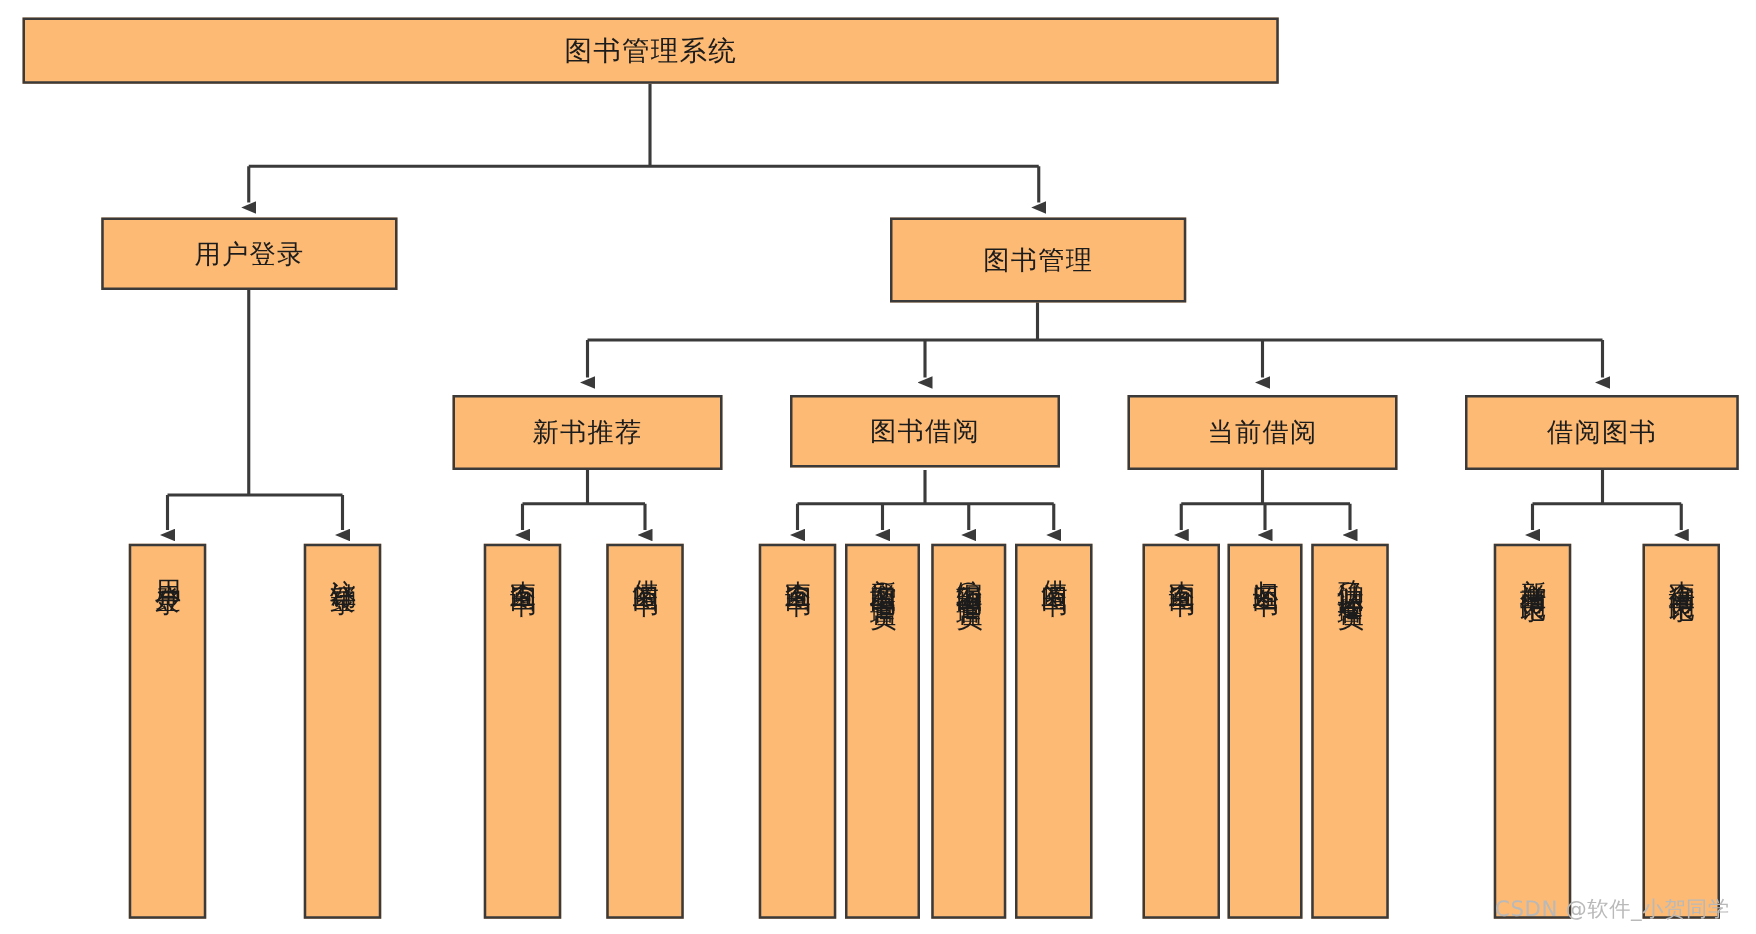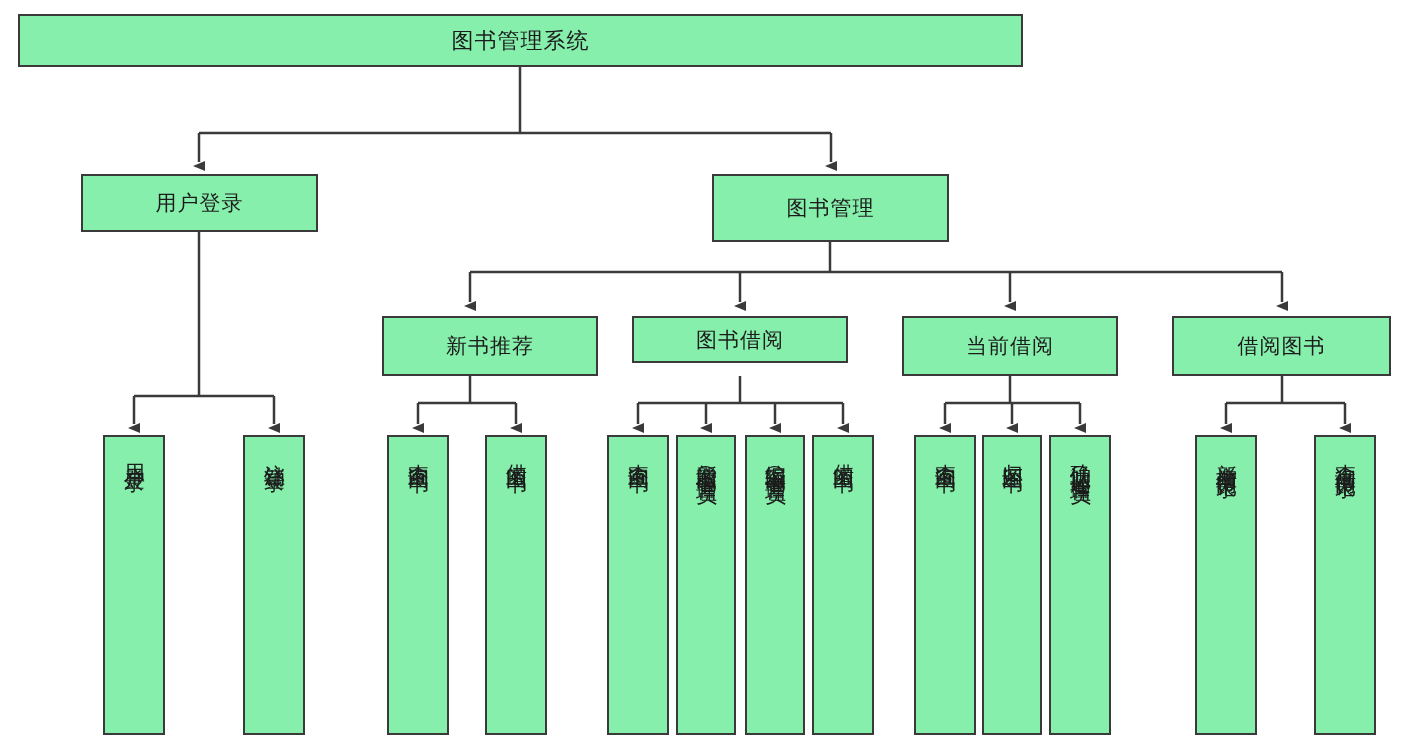--- a/index.html
+++ b/index.html
@@ -23,21 +23,21 @@
     left: 0;
     top: 0;
     width: 1405px;
     height: 747px;
     pointer-events: none;
   }
   .node {
     position: absolute;
     box-sizing: border-box;
     border: 2px solid #3a3a3a;
-    background: #86efac;
+    background: #fdba74;
     display: flex;
     align-items: center;
     justify-content: center;
     color: #1c1c1c;
   }
   .node.horizontal {
     font-size: 21px;
     letter-spacing: 1px;
   }
   .node.vertical {
@@ -123,24 +123,24 @@
     <span>图书管理系统</span>
   </div>
 
   <div class="node horizontal" style="left:81px; top:174px; width:237px; height:58px;">
     <span>用户登录</span>
   </div>
   <div class="node horizontal" style="left:712px; top:174px; width:237px; height:68px;">
     <span>图书管理</span>
   </div>
 
-  <div class="node horizontal" style="left:382px; top:316px; width:216px; height:60px;">
+  <div class="node horizontal" style="left:362px; top:316px; width:216px; height:60px;">
     <span>新书推荐</span>
   </div>
-  <div class="node horizontal" style="left:632px; top:316px; width:216px; height:47px;">
+  <div class="node horizontal" style="left:632px; top:316px; width:216px; height:58px;">
     <span>图书借阅</span>
   </div>
   <div class="node horizontal" style="left:902px; top:316px; width:216px; height:60px;">
     <span>当前借阅</span>
   </div>
   <div class="node horizontal" style="left:1172px; top:316px; width:219px; height:60px;">
     <span>借阅图书</span>
   </div>
 
   <div class="node vertical" style="left:103px; top:435px; width:62px; height:300px;">
@@ -180,14 +180,15 @@
     <span class="vlabel">确认归还（管理员）</span>
   </div>
 
   <div class="node vertical" style="left:1195px; top:435px; width:62px; height:300px;">
     <span class="vlabel">新增借阅记录</span>
   </div>
   <div class="node vertical" style="left:1314px; top:435px; width:62px; height:300px;">
     <span class="vlabel">查询借阅记录</span>
   </div>
 
+  <div class="watermark" style="left:1196px; top:716px;">CSDN @软件_小贺同学</div>
 
 </div>
 
 </body></html>

